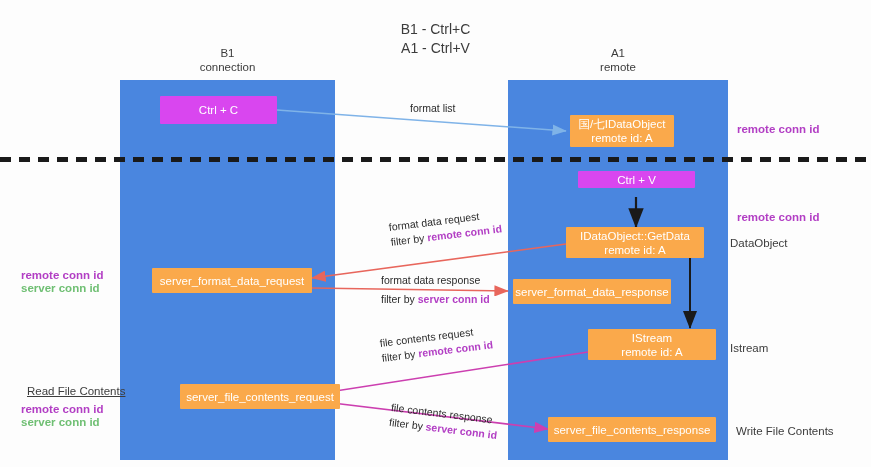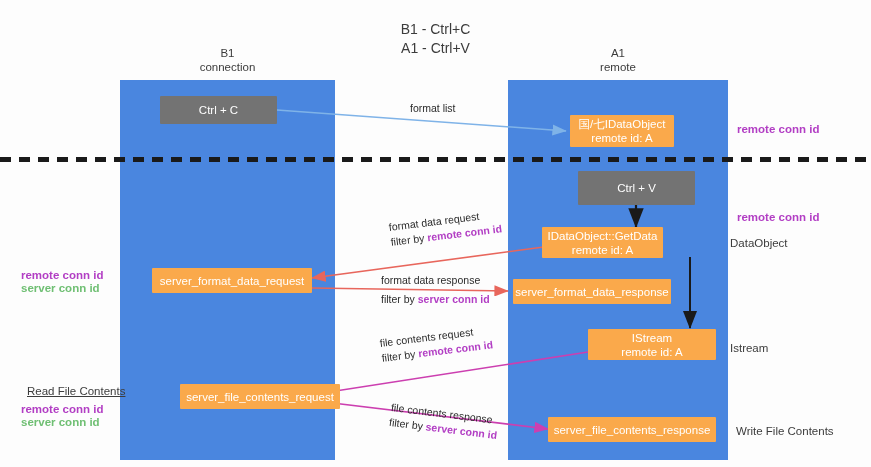--- a/index.html
+++ b/index.html
@@ -54,21 +54,21 @@
     flex-direction: column;
     align-items: center;
     justify-content: center;
     text-align: center;
     color: #ffffff;
     font-size: 11.5px;
     line-height: 14px;
     border-radius: 1px;
   }
   .node.orange { background: #faa94b; }
-  .node.green  { background: #737373; }
+  .node.green  { background: #d946ef; }
   .node span { display: block; white-space: nowrap; }
 
   
   .annot {
     position: absolute;
     font-size: 11.5px;
     line-height: 14px;
     white-space: nowrap;
   }
   .annot.grey   { color: #3c3c3c; }
@@ -165,25 +165,25 @@
 
   <div class="node green" style="left:160px; top:96px; width:117px; height:28px;">
     <span>Ctrl + C</span>
   </div>
 
   <div class="node orange" style="left:570px; top:115px; width:104px; height:32px;">
     <span>国/七IDataObject</span>
     <span>remote id: A</span>
   </div>
 
-  <div class="node green" style="left:578px; top:171px; width:117px; height:34px;">
+  <div class="node green" style="left:578px; top:171px; width:117px; height:17px;">
     <span>Ctrl + V</span>
   </div>
 
-  <div class="node orange" style="left:542px; top:227px; width:121px; height:31px;justify-content:center;">
+  <div class="node orange" style="left:566px; top:227px; width:138px; height:31px;justify-content:center;">
     <span>IDataObject::GetData</span>
     <span>remote id: A</span>
   </div>
 
   <div class="node orange" style="left:152px; top:268px; width:160px; height:25px;">
     <span>server_format_data_request</span>
   </div>
 
   <div class="node orange" style="left:513px; top:279px; width:158px; height:25px;">
     <span>server_format_data_response</span>

